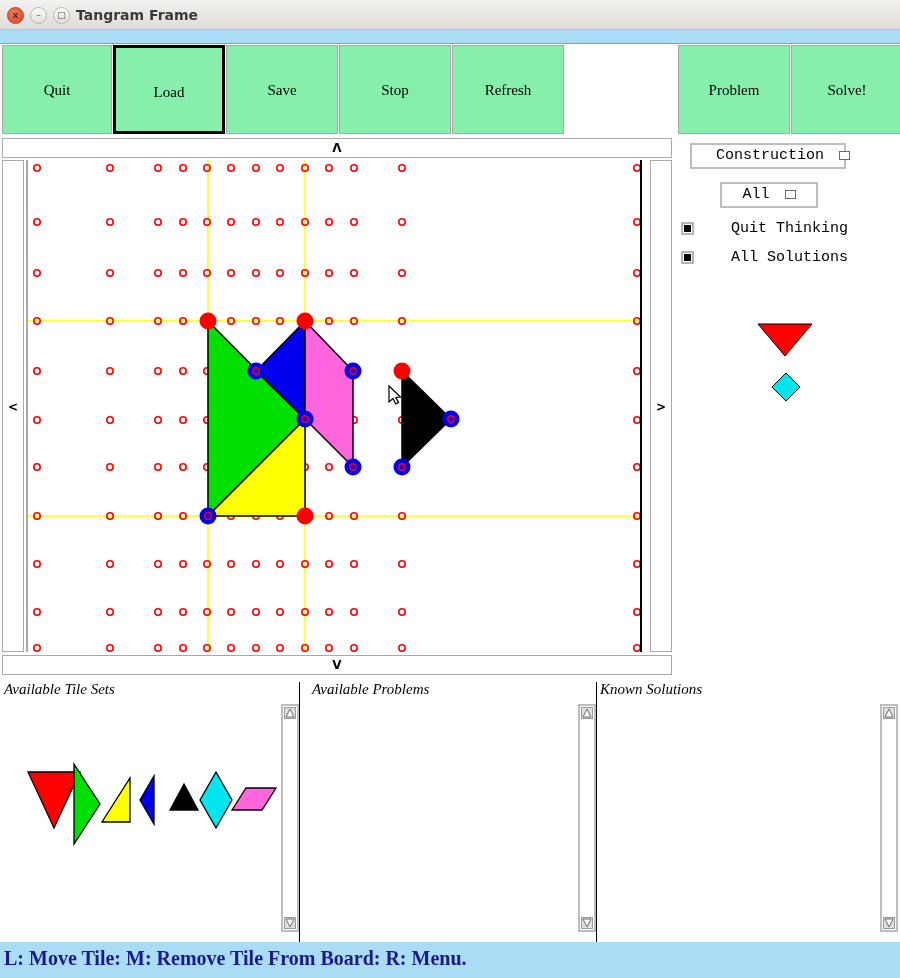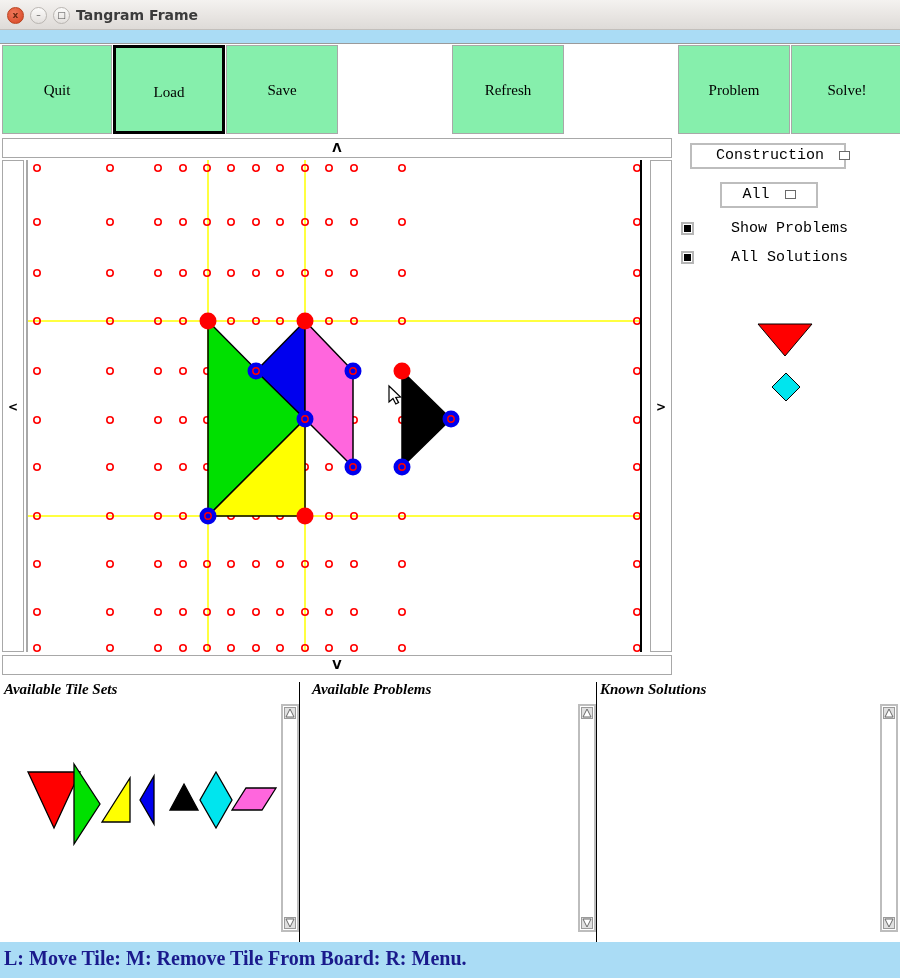--- a/index.html
+++ b/index.html
@@ -216,21 +216,20 @@
     left: 0; top: 160px;
     width: 224px; height: 110px;
   }
 
   
   #lower {
     position: absolute;
     left: 0; top: 676px;
     width: 832px; height: 266px;
     background: #ffffff;
-    font-weight: bold;
   }
   .panel-title {
     position: absolute;
     font-family: "Liberation Serif", "DejaVu Serif", serif;
     font-style: italic;
     font-size: 15px;
     color: #000000;
     white-space: nowrap;
   }
   .list-sep {
@@ -283,20 +282,21 @@
   <div class="winbtn" id="btn-max">□</div>
   <div id="window-title">Tangram Frame</div>
 </div>
 
 <div id="blue-strip"></div>
 
 <div id="toolbar">
     <div class="tb-btn" style="left: 2px; width: 110px;">Quit</div>
     <div class="tb-btn selected" style="left: 113px; width: 112px;">Load</div>
     <div class="tb-btn" style="left: 226px; width: 112px;">Save</div>
+    <div class="tb-btn" style="left: 339px; width: 112px;">Stop</div>
     <div class="tb-btn" style="left: 452px; width: 112px;">Refresh</div>
     <div class="tb-btn" style="left: 678px; width: 112px;">Problem</div>
     <div class="tb-btn" style="left: 791px; width: 112px;">Solve!</div>
   </div>
 
 <div class="arrowpanel" id="scroll-up">Λ</div>
 <div class="arrowpanel" id="scroll-down">V</div>
 <div class="arrowpanel" id="scroll-left">&lt;</div>
 <div class="arrowpanel" id="scroll-right">&gt;</div>
 
@@ -492,21 +492,21 @@
     <span class="combo-arrow"></span>
   </div>
 
   <div class="combo" id="combo-all">
     <span>All</span>
     <span class="combo-arrow"></span>
   </div>
 
   <div class="chk-row" id="chk-thinking">
     <span class="chk-box on"></span>
-    <span class="chk-label">Show Problems</span>
+    <span class="chk-label">Quit Thinking</span>
   </div>
 
   <div class="chk-row" id="chk-solutions">
     <span class="chk-box on"></span>
     <span class="chk-label">All Solutions</span>
   </div>
 
   <div id="preview-area">
     <svg width="224" height="110">
       <polygon points="82,26 136,26 109,58" fill="#ff0000" stroke="#000000" stroke-width="1"></polygon>

